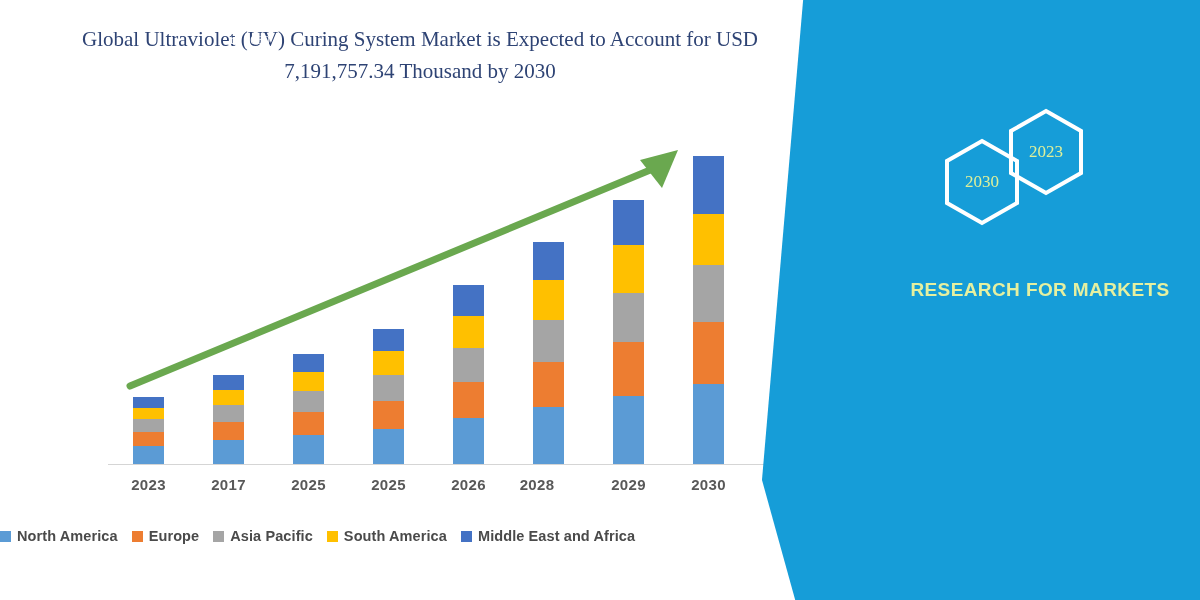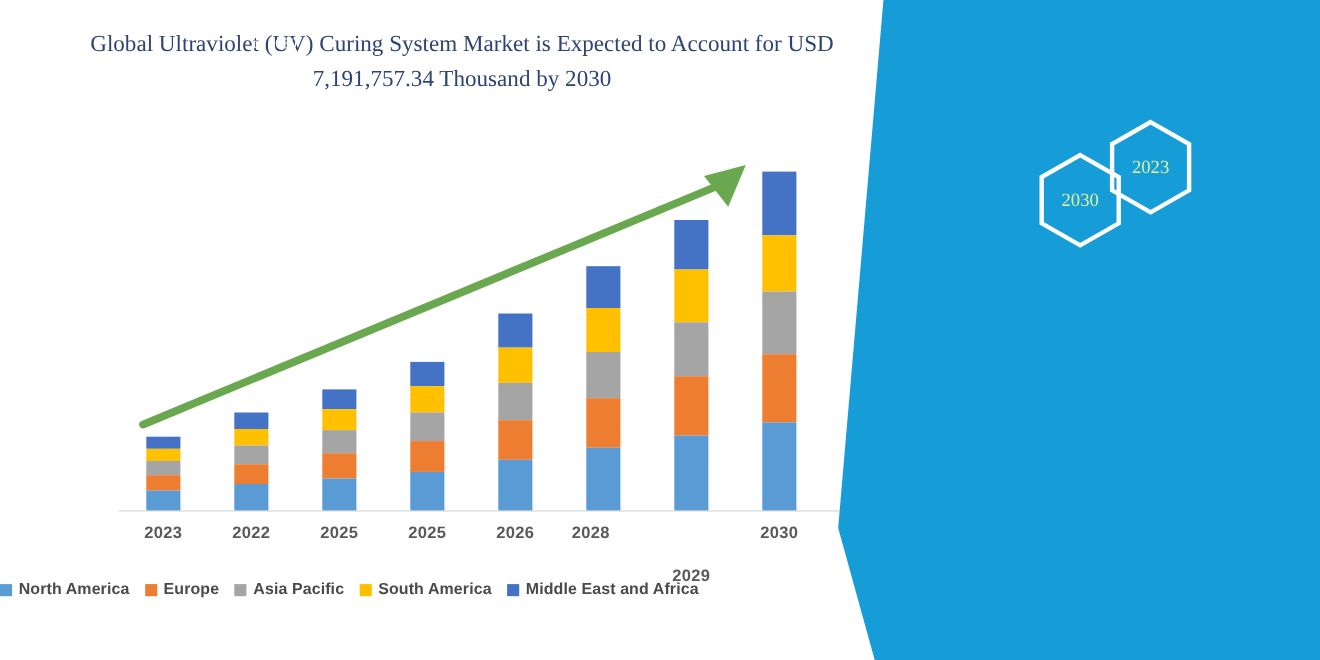--- a/index.html
+++ b/index.html
@@ -239,26 +239,26 @@
         <div class="bar" style="left: 693px;">
           <div class="seg" style="height: 80px; background: rgb(91, 155, 213);"></div>
           <div class="seg" style="height: 62px; background: rgb(237, 125, 49);"></div>
           <div class="seg" style="height: 57px; background: rgb(165, 165, 165);"></div>
           <div class="seg" style="height: 51px; background: rgb(255, 192, 0);"></div>
           <div class="seg" style="height: 58px; background: rgb(68, 114, 196);"></div>
         </div>
       </div>
     <div id="xlabels-layer">
         <div class="x-label" style="left: 113.5px;">2023</div>
-        <div class="x-label" style="left: 193.5px;">2022</div>
+        <div class="x-label" style="left: 193.5px;">2017</div>
         <div class="x-label" style="left: 273.5px;">2025</div>
         <div class="x-label" style="left: 353.5px;">2025</div>
         <div class="x-label" style="left: 433.5px;">2026</div>
         <div class="x-label" style="left: 502px;">2028</div>
-        <div class="x-label" style="left: 593.5px; margin-top: 39px;">2029</div>
+        <div class="x-label" style="left: 593.5px;">2029</div>
         <div class="x-label" style="left: 673.5px;">2030</div>
       </div>
 
     <div class="legend" id="legend">
         <div class="legend-item">
           <span class="legend-swatch" style="background: rgb(91, 155, 213);"></span>
           <span class="legend-label">North America</span>
         </div>
         <div class="legend-item">
           <span class="legend-swatch" style="background: rgb(237, 125, 49);"></span>
@@ -291,14 +291,15 @@
       <span class="hex-label">2030</span>
     </div>
     <div class="hex hex-2023">
       <svg width="78" height="88" viewBox="0 0 78 88">
         <polygon points="39,3 74,23 74,65 39,85 4,65 4,23" fill="none" stroke="#ffffff" stroke-width="4"></polygon>
       </svg>
       <span class="hex-label">2023</span>
     </div>
   </div>
 
+  <div class="brand">RESEARCH FOR MARKETS</div>
 
 </div>
 
 </body></html>

